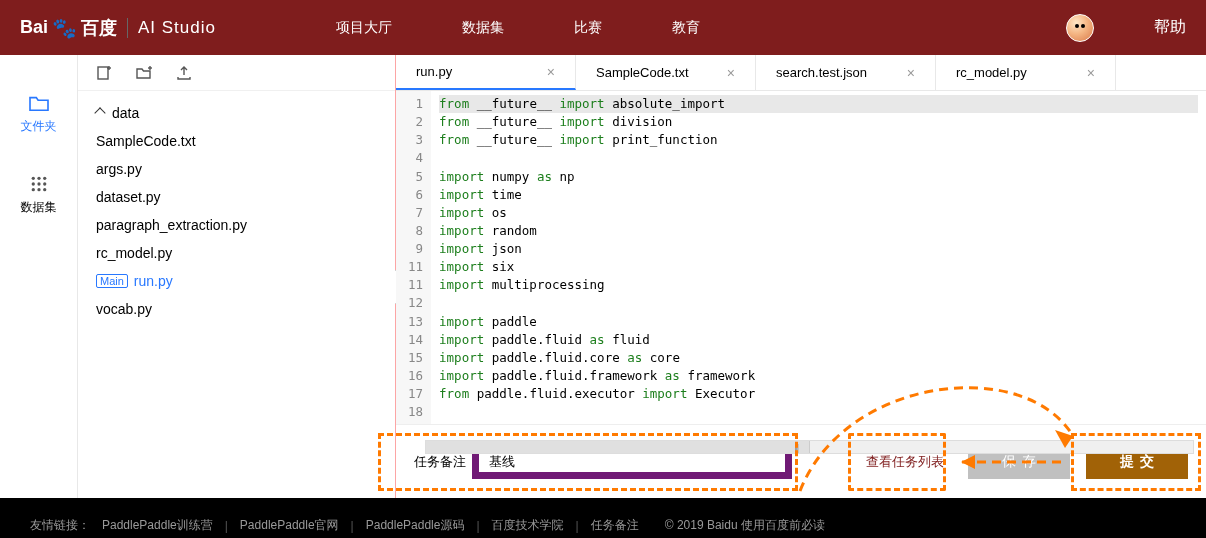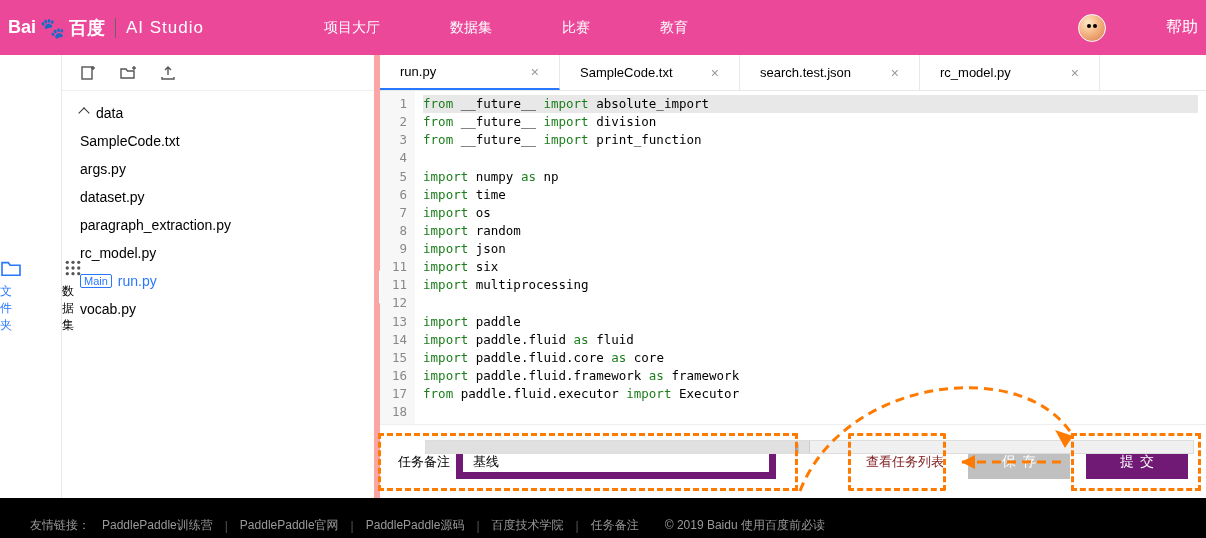--- a/index.html
+++ b/index.html
@@ -1,36 +1,36 @@
 <!DOCTYPE html>
 <html><head>
 <meta charset="utf-8">
 <style>
 * { margin: 0; padding: 0; box-sizing: border-box; }
 body { font-family: "Microsoft YaHei", Arial, sans-serif; background: #fff; width: 1206px; height: 538px; overflow: hidden; position: relative; }
 
-.top-nav { height: 55px; background: #ec4899; display: flex; align-items: center; color: #fff; padding: 0 8px; }
+.top-nav { height: 55px; background: #7f1d1d; display: flex; align-items: center; color: #fff; padding: 0 20px; }
 .logo-area { display: flex; align-items: center; gap: 10px; }
 .baidu-logo { font-weight: bold; font-size: 18px; display: flex; align-items: center; gap: 4px; }
 .paw { font-size: 20px; }
 .ai-studio { font-size: 17px; font-weight: 300; letter-spacing: 1px; border-left: 1px solid #666; padding-left: 10px; margin-left: 0; }
 .nav-items { display: flex; gap: 70px; margin-left: 120px; font-size: 14px; }
 .nav-item { cursor: pointer; }
 .nav-right { margin-left: auto; display: flex; align-items: center; gap: 60px; }
 .avatar { width: 28px; height: 28px; border-radius: 50%; background: radial-gradient(circle at 35% 30%, #ffe8c8, #f4b583 45%, #d97848); border: 1px solid #fff; position:relative; }
 .avatar::before,.avatar::after{content:'';position:absolute;width:4px;height:4px;background:#000;border-radius:50%;top:9px;}
 .avatar::before{left:8px;} .avatar::after{right:8px;}
 
 .main-area { display: flex; height: 443px; }
-.left-rail { width: 62px; border-right: 1px solid #e8e8e8; display: flex; align-items: center; padding-top: 39px; gap: 40px; }
+.left-rail { width: 78px; border-right: 1px solid #e8e8e8; display: flex; flex-direction: column; align-items: center; padding-top: 39px; gap: 40px; }
 .rail-item { display: flex; flex-direction: column; align-items: center; gap: 6px; font-size: 12px; cursor: pointer; }
 .rail-item.active { color: #2878ff; }
 .rail-icon { width: 22px; height: 18px; }
 
-.file-panel { width: 318px; border-right: 6px solid #fca5a5; }
+.file-panel { width: 318px; border-right: 1px solid #fca5a5; }
 .file-toolbar { height: 36px; display: flex; align-items: center; gap: 24px; padding-left: 18px; border-bottom: 1px solid #f0f0f0; }
 .tb-icon { width: 16px; height: 16px; cursor: pointer; color: #555; }
 .file-tree { padding: 8px 0; }
 .tree-item { padding: 6px 18px; font-size: 14px; cursor: pointer; display: flex; align-items: center; gap: 6px; }
 .tree-item.active { color: #2878ff; }
 .main-badge { display: inline-block; border: 1px solid #2878ff; color: #2878ff; font-size: 11px; padding: 0 3px; border-radius: 2px; }
 .caret { display: inline-block; width: 8px; height: 8px; border-left: 1.5px solid #333; border-bottom: 1.5px solid #333; transform: rotate(135deg); margin-right: 2px; }
 
 .editor-panel { flex: 1; display: flex; flex-direction: column; position: relative; min-width: 0; }
 .tabs { height: 36px; display: flex; border-bottom: 1px solid #e8e8e8; }
@@ -49,21 +49,21 @@
 
 .collapse-handle { position: absolute; left: -1px; top: 215px; width: 12px; height: 34px; background: #fff; border: 1px solid #d0d0d0; border-left: none; display: flex; align-items: center; justify-content: center; cursor: pointer; font-size: 10px; color: #555; }
 
 .bottom-bar { height: 74px; display: flex; align-items: center; padding: 0 18px; gap: 6px; border-top: 1px solid #eee; }
 .task-label { font-size: 13px; }
 .task-input { flex: 0 0 320px; height: 34px; border: 7px solid #701a75; padding: 0 10px; font-size: 13px; }
 .spacer { flex: 1; }
 .link-btn { color: #7f1d1d; font-size: 13px; cursor: pointer; margin-right: 18px; }
 .btn { height: 34px; padding: 0 28px; font-size: 14px; border: none; cursor: pointer; letter-spacing: 6px; text-indent: 6px; }
 .btn-save { background: #c0c0c0; color: #fff; margin-right: 10px; }
-.btn-submit { background: #701a75; color: #fff; }
+.btn-submit { background: #a16207; color: #fff; font-weight: bold; }
 
 .footer { height: 55px; background: #000; color: #999; font-size: 12px; display: flex; align-items: center; padding: 0 30px; gap: 6px; }
 .footer a { color: #999; cursor: pointer; padding: 0 6px; }
 .footer .sep { color: #555; }
 
 .hi { position: absolute; border: 3px dashed #ff7a00; pointer-events: none; }
 .hi1 { left: 378px; top: 433px; width: 420px; height: 58px; }
 .hi2 { left: 848px; top: 433px; width: 98px; height: 58px; border-radius: 2px; }
 .hi3 { left: 1071px; top: 433px; width: 130px; height: 58px; }
 

